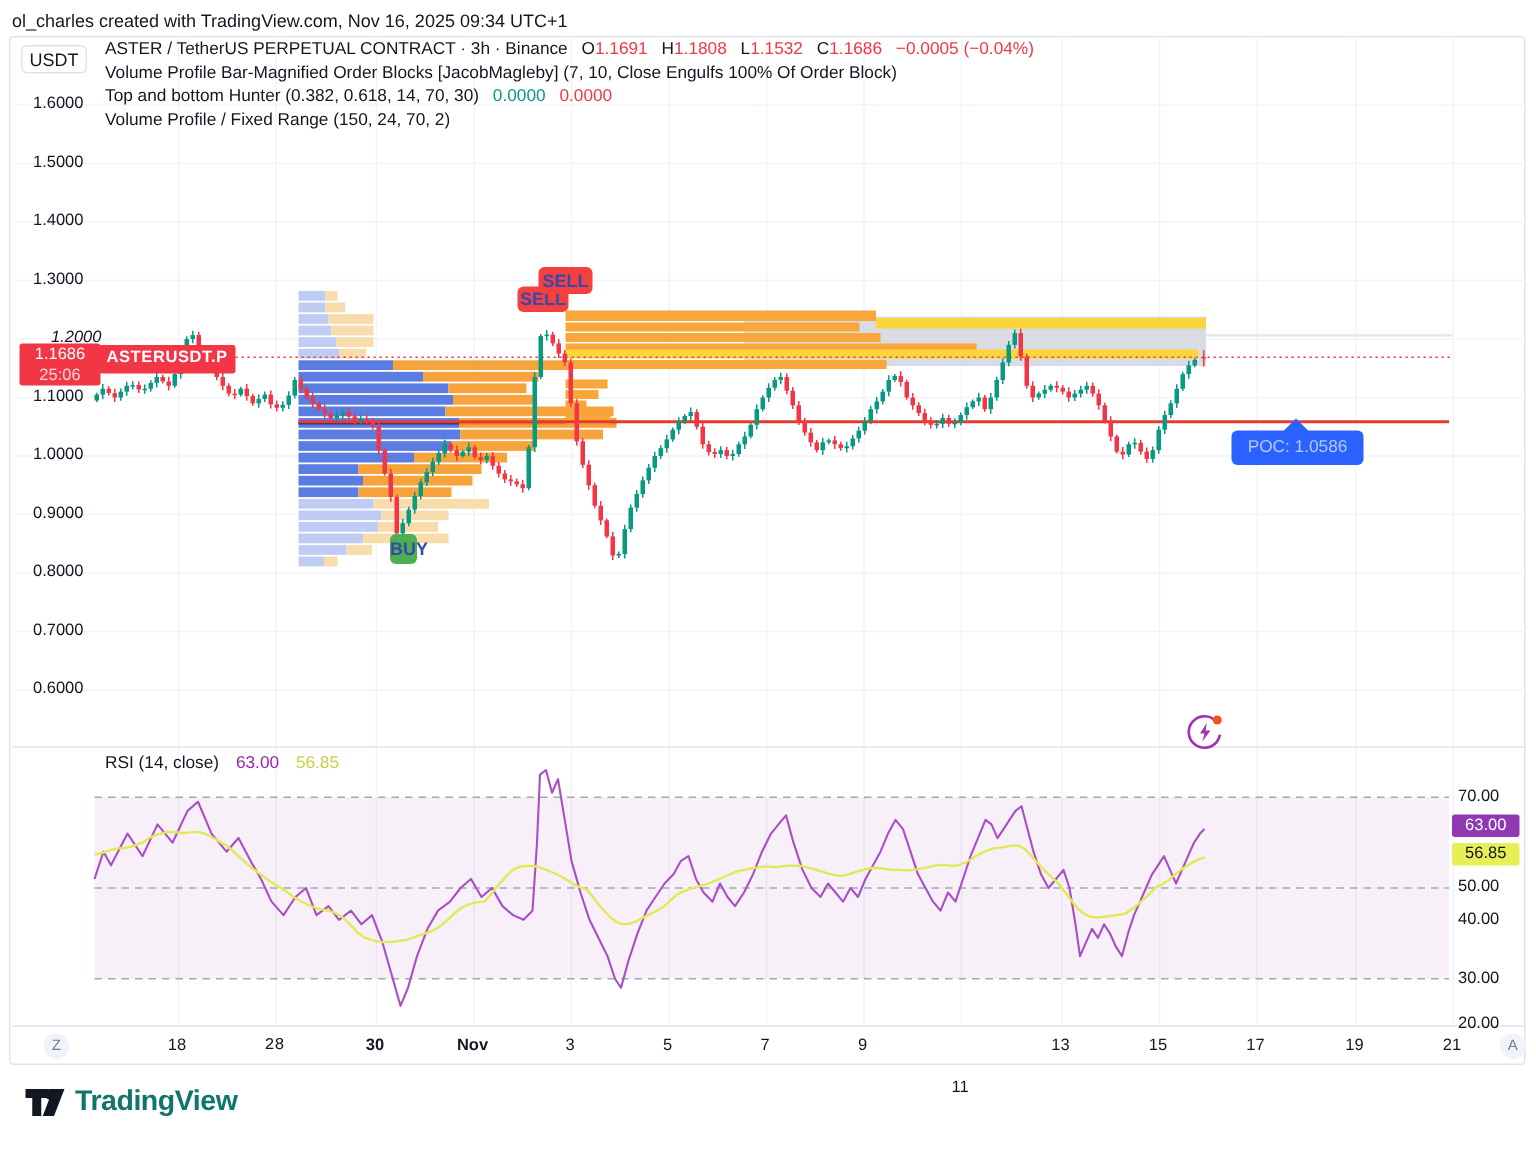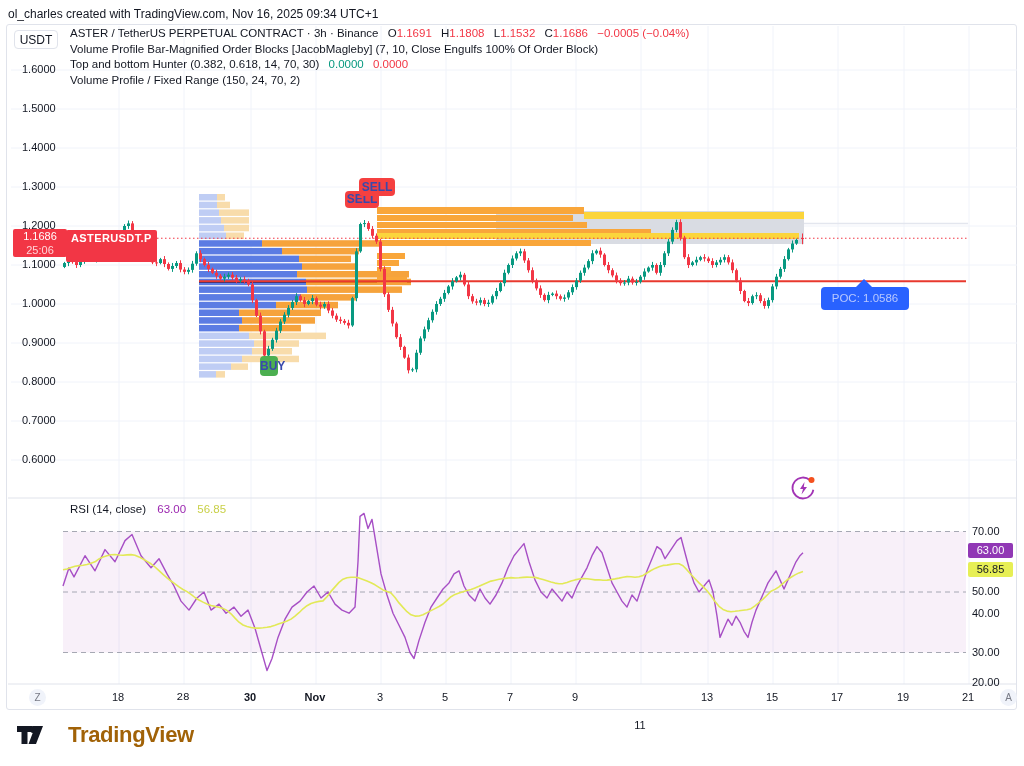--- a/index.html
+++ b/index.html
@@ -16,37 +16,37 @@
   .legend .k{color:#131722;margin-left:6px;}
   .axis-label{position:absolute;font-size:11px;color:#131722;}
   .pl{width:48px;text-align:left;}
   .time-label{transform:translateX(-50%);color:#131722;}
   .time-label.bold{font-weight:bold;}
   .badge-circ{position:absolute;width:17px;height:17px;border-radius:50%;background:#f0f3fa;color:#787b86;
     font-size:10px;text-align:center;line-height:17px;}
   .price-tag{position:absolute;left:13px;top:229px;width:54px;height:28px;background:#f23645;border-radius:2px;color:#fff;
     font-size:11px;text-align:center;line-height:14px;}
   .price-tag .cd{color:#ffd4d8;}
-  .sym-tag{position:absolute;left:66px;top:230px;height:32px;background:#f23645;border-radius:2px;color:#fff;
+  .sym-tag{position:absolute;left:66px;top:230px;height:19px;background:#f23645;border-radius:2px;color:#fff;
     font-size:11px;font-weight:600;letter-spacing:.4px;line-height:17px;padding:0 5px;}
   .sell-tag,.buy-tag{position:absolute;border-radius:4px;font-size:12px;font-weight:bold;color:#3949ab;text-align:center;}
   .sell-tag{background:#f54040;}
   .buy-tag{background:#4caf50;}
   .poc-callout{position:absolute;left:821px;top:287px;width:88px;height:23px;background:#2962ff;border-radius:4px;
     color:#b8c8ff;font-size:11.5px;text-align:center;line-height:23px;}
   .poc-ptr{position:absolute;left:855px;top:279px;width:0;height:0;border-left:9px solid transparent;border-right:9px solid transparent;border-bottom:9px solid #2962ff;}
   .rsi-legend{position:absolute;left:70px;top:503px;font-size:11.5px;color:#131722;white-space:nowrap;}
   .rsi-legend .pv{color:#9c27b0;margin-left:8px;}
   .rsi-legend .yv{color:#c9d048;margin-left:8px;}
   .rsi-badge{position:absolute;left:968px;width:45px;height:15px;border-radius:2px;font-size:11px;text-align:center;line-height:15px;}
   .rsi-badge.purple{background:#9138b5;color:#fff;top:543px;}
   .rsi-badge.yellow{background:#e7ef55;color:#131722;top:562px;}
   .boost{position:absolute;left:790px;top:474px;}
   .logo{position:absolute;left:16px;top:722px;display:flex;align-items:center;}
-  .logo-text{font-size:22px;font-weight:bold;color:#a16207;margin-left:24px;letter-spacing:-0.3px;}
+  .logo-text{font-size:19px;font-weight:bold;color:#0f766e;margin-left:6px;letter-spacing:-0.3px;}
 </style>
 </head>
 <body>
 <div id="stage">
 
 <div class="credit">ol_charles created with TradingView.com, Nov 16, 2025 09:34 UTC+1</div>
 
 <div class="widget">
   <svg id="plot" width="1011" height="684" viewBox="6 24 1011 684">
         <line x1="10" y1="68.99999999999999" x2="1016" y2="68.99999999999999" stroke="#f0f3fa" stroke-width="1"></line>
@@ -590,21 +590,21 @@
     <path d="M18 4 h9 l-7 18 h-7.5 l4.2 -11 a3.5 3.5 0 1 1 1.3 -7 z" fill="#131722"></path>
   </svg>
   <span class="logo-text">TradingView</span>
 </div>
 
 <div id="gen-labels">
       <div class="axis-label pl" style="left: 22px; top: 63px;">1.6000</div>
       <div class="axis-label pl" style="left: 22px; top: 102px;">1.5000</div>
       <div class="axis-label pl" style="left: 22px; top: 141px;">1.4000</div>
       <div class="axis-label pl" style="left: 22px; top: 180px;">1.3000</div>
-      <div class="axis-label pl" style="left: 22px; top: 219px;">1.2000</div>
+      <div class="axis-label pl" style="left: 34px; top: 219px; font-style: italic;">1.2000</div>
       <div class="axis-label pl" style="left: 22px; top: 258px;">1.1000</div>
       <div class="axis-label pl" style="left: 22px; top: 297px;">1.0000</div>
       <div class="axis-label pl" style="left: 22px; top: 336px;">0.9000</div>
       <div class="axis-label pl" style="left: 22px; top: 375px;">0.8000</div>
       <div class="axis-label pl" style="left: 22px; top: 414px;">0.7000</div>
       <div class="axis-label pl" style="left: 22px; top: 453px;">0.6000</div>
       <div class="axis-label " style="left: 972px; top: 524.5px;">70.00</div>
       <div class="axis-label " style="left: 972px; top: 585px;">50.00</div>
       <div class="axis-label " style="left: 972px; top: 607px;">40.00</div>
       <div class="axis-label " style="left: 972px; top: 645.5px;">30.00</div>

